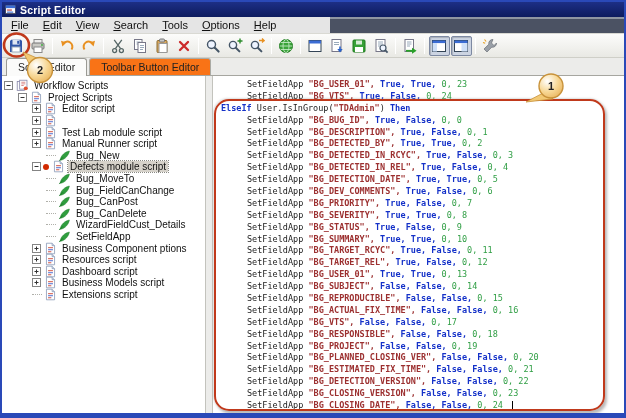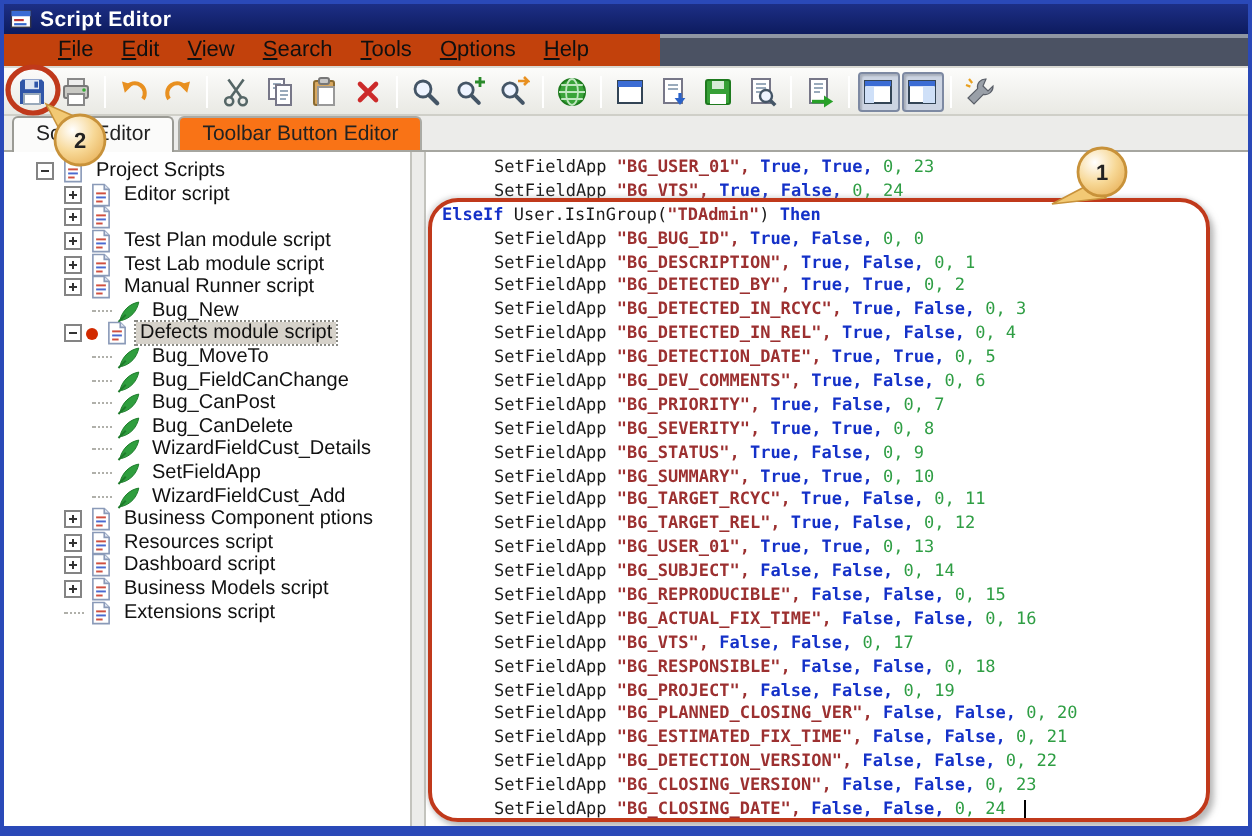--- a/index.html
+++ b/index.html
@@ -8,22 +8,22 @@
     position:relative;width:626px;height:418px;overflow:hidden;
     border:2px solid #2a49b8;border-bottom-width:5px;
     background:#fff;font-family:"Liberation Sans",sans-serif;
   }
   
   .titlebar{height:15px;background:linear-gradient(180deg,#1d2f86,#0d1b5e);
     display:flex;align-items:center;gap:4px;padding-left:3px;}
   .titlebar .t-title{color:#fff;font-size:10.5px;font-weight:bold;letter-spacing:.2px;}
   .app-ico{width:11px;height:11px;display:inline-flex;}
   
-  .menubar{position:relative;height:17px;background:#c2410c;border-bottom:1px solid #d9d9d3;
-    display:flex;align-items:center;padding-left:20px;}
+  .menubar{position:relative;height:17px;background:#e5e5e5;border-bottom:1px solid #d9d9d3;
+    display:flex;align-items:center;padding-left:2px;}
   .menu-item{font-size:11px;color:#101010;padding:1px 7px;cursor:default;white-space:nowrap;z-index:2;}
   .menu-item u{text-decoration:underline;}
   .menu-dark{position:absolute;left:328px;right:0;top:0;bottom:0;
     background:#4b5263;border-top:2px solid #8f96a2;z-index:1;}
   
   .toolbar{height:24px;background:linear-gradient(180deg,#fcfcfb,#e9e9e4);
     border-bottom:1px solid #cfcfc8;display:flex;align-items:center;padding-left:3px;}
   .tb-btn{width:21px;height:20px;display:flex;align-items:center;justify-content:center;
     border:1px solid transparent;border-radius:2px;margin:0 0.5px;}
   .tb-btn.pressed{background:#ccd4e2;border:1px solid #7d89a2;
@@ -285,20 +285,38 @@
     </div>
 
   <div class="tabbar">
     <div class="tab selected">Script Editor</div>
     <div class="tab">Toolbar Button Editor</div>
   </div>
 
   <div class="main">
     <div class="tree-panel" id="tree">
         <div class="trow">
+          <span class="tindent" style="width: 2px;"></span>
+          <span class="texp">
+            <svg viewBox="0 0 9 9" width="9" height="9">
+              <rect x="0.5" y="0.5" width="8" height="8" fill="#fff" stroke="#848484"></rect>
+              <path d="M2.5 4.5 h4" stroke="#333" stroke-width="1"></path>
+            </svg>
+          </span>
+          <span class="tico">
+            <svg viewBox="0 0 16 16" width="13" height="13">
+              <rect x="1.5" y="3" width="9" height="11" fill="#fff" stroke="#88a"></rect>
+              <rect x="4.5" y="1.5" width="9" height="11" fill="#fff" stroke="#88a"></rect>
+              <path d="M6.5 4 h5 M6.5 6 h5 M6.5 8 h3" stroke="#c66" stroke-width="0.9"></path>
+              <circle cx="12" cy="11.5" r="2.4" fill="#e05030"></circle>
+            </svg>
+          </span>
+          <span class="tlabel">Workflow Scripts</span>
+        </div>
+        <div class="trow">
           <span class="tindent" style="width: 16px;"></span>
           <span class="texp">
             <svg viewBox="0 0 9 9" width="9" height="9">
               <rect x="0.5" y="0.5" width="8" height="8" fill="#fff" stroke="#848484"></rect>
               <path d="M2.5 4.5 h4" stroke="#333" stroke-width="1"></path>
             </svg>
           </span>
           <span class="tico">
             <svg viewBox="0 0 16 16" width="13" height="13">
               <path d="M3 1.5 h7 l3 3 v10 h-10 z" fill="#fff" stroke="#8a9ab8"></path>
@@ -339,39 +357,20 @@
           </span>
           <span class="tico">
             <svg viewBox="0 0 16 16" width="13" height="13">
               <path d="M3 1.5 h7 l3 3 v10 h-10 z" fill="#fff" stroke="#8a9ab8"></path>
               <path d="M10 1.5 v3 h3" fill="#dde4f0" stroke="#8a9ab8"></path>
               <path d="M5 7 h6" stroke="#d05040" stroke-width="1.2"></path>
               <path d="M5 9.5 h6" stroke="#4a6ad0" stroke-width="1.2"></path>
               <path d="M5 12 h4" stroke="#d05040" stroke-width="1.2"></path>
             </svg>
           </span>
-        </div>
-        <div class="trow">
-          <span class="tindent" style="width: 30px;"></span>
-          <span class="texp">
-            <svg viewBox="0 0 9 9" width="9" height="9">
-              <rect x="0.5" y="0.5" width="8" height="8" fill="#fff" stroke="#848484"></rect>
-              <path d="M2.5 4.5 h4 M4.5 2.5 v4" stroke="#333" stroke-width="1"></path>
-            </svg>
-          </span>
-          <span class="tico">
-            <svg viewBox="0 0 16 16" width="13" height="13">
-              <path d="M3 1.5 h7 l3 3 v10 h-10 z" fill="#fff" stroke="#8a9ab8"></path>
-              <path d="M10 1.5 v3 h3" fill="#dde4f0" stroke="#8a9ab8"></path>
-              <path d="M5 7 h6" stroke="#d05040" stroke-width="1.2"></path>
-              <path d="M5 9.5 h6" stroke="#4a6ad0" stroke-width="1.2"></path>
-              <path d="M5 12 h4" stroke="#d05040" stroke-width="1.2"></path>
-            </svg>
-          </span>
-          <span class="tlabel">Test Plan module script</span>
         </div>
         <div class="trow">
           <span class="tindent" style="width: 30px;"></span>
           <span class="texp">
             <svg viewBox="0 0 9 9" width="9" height="9">
               <rect x="0.5" y="0.5" width="8" height="8" fill="#fff" stroke="#848484"></rect>
               <path d="M2.5 4.5 h4 M4.5 2.5 v4" stroke="#333" stroke-width="1"></path>
             </svg>
           </span>
           <span class="tico">
@@ -493,31 +492,20 @@
         <div class="trow">
           <span class="tindent" style="width: 44px;"></span>
           <span class="tstub"></span>
           <span class="tico">
             <svg viewBox="0 0 16 16" width="13" height="13">
               <path d="M2.5 13.5 C4 7.5 8.5 3.5 14 2.5 C13 8 9 12.5 3.5 13.8 Z" fill="#2f9e3e" stroke="#1d7a2a" stroke-width="0.6"></path>
               <path d="M1.5 14.8 l4.5-4.5" stroke="#1d7a2a" stroke-width="1.2"></path>
             </svg>
           </span>
           <span class="tlabel">SetFieldApp</span>
-        </div>
-        <div class="trow">
-          <span class="tindent" style="width: 44px;"></span>
-          <span class="tstub"></span>
-          <span class="tico">
-            <svg viewBox="0 0 16 16" width="13" height="13">
-              <path d="M2.5 13.5 C4 7.5 8.5 3.5 14 2.5 C13 8 9 12.5 3.5 13.8 Z" fill="#2f9e3e" stroke="#1d7a2a" stroke-width="0.6"></path>
-              <path d="M1.5 14.8 l4.5-4.5" stroke="#1d7a2a" stroke-width="1.2"></path>
-            </svg>
-          </span>
-          <span class="tlabel">WizardFieldCust_Add</span>
         </div>
         <div class="trow">
           <span class="tindent" style="width: 30px;"></span>
           <span class="texp">
             <svg viewBox="0 0 9 9" width="9" height="9">
               <rect x="0.5" y="0.5" width="8" height="8" fill="#fff" stroke="#848484"></rect>
               <path d="M2.5 4.5 h4 M4.5 2.5 v4" stroke="#333" stroke-width="1"></path>
             </svg>
           </span>
           <span class="tico">

